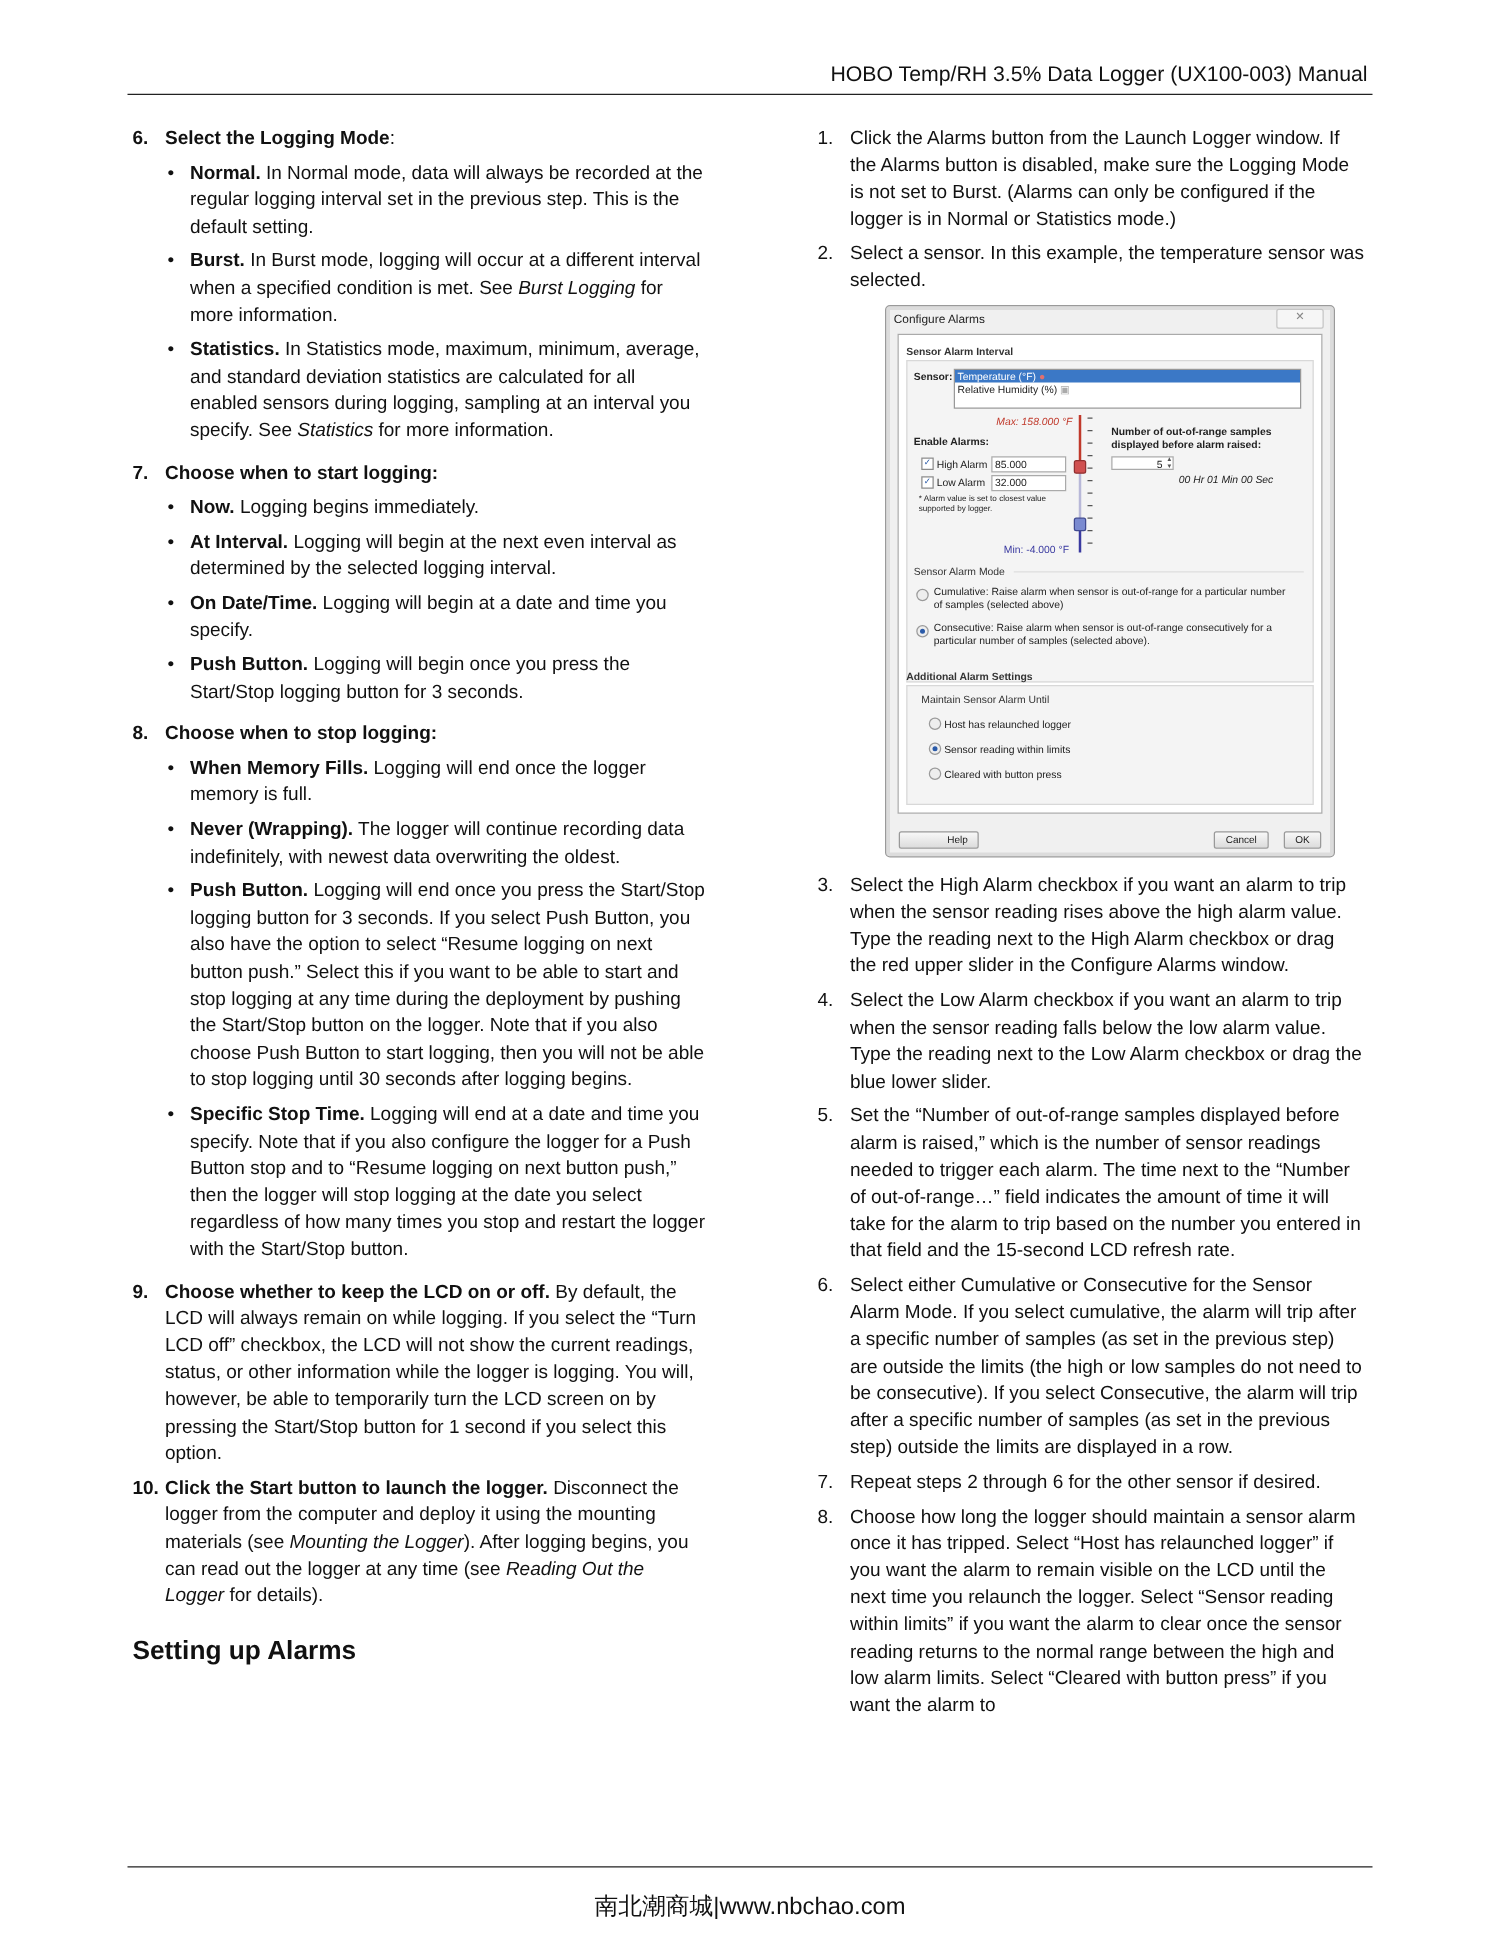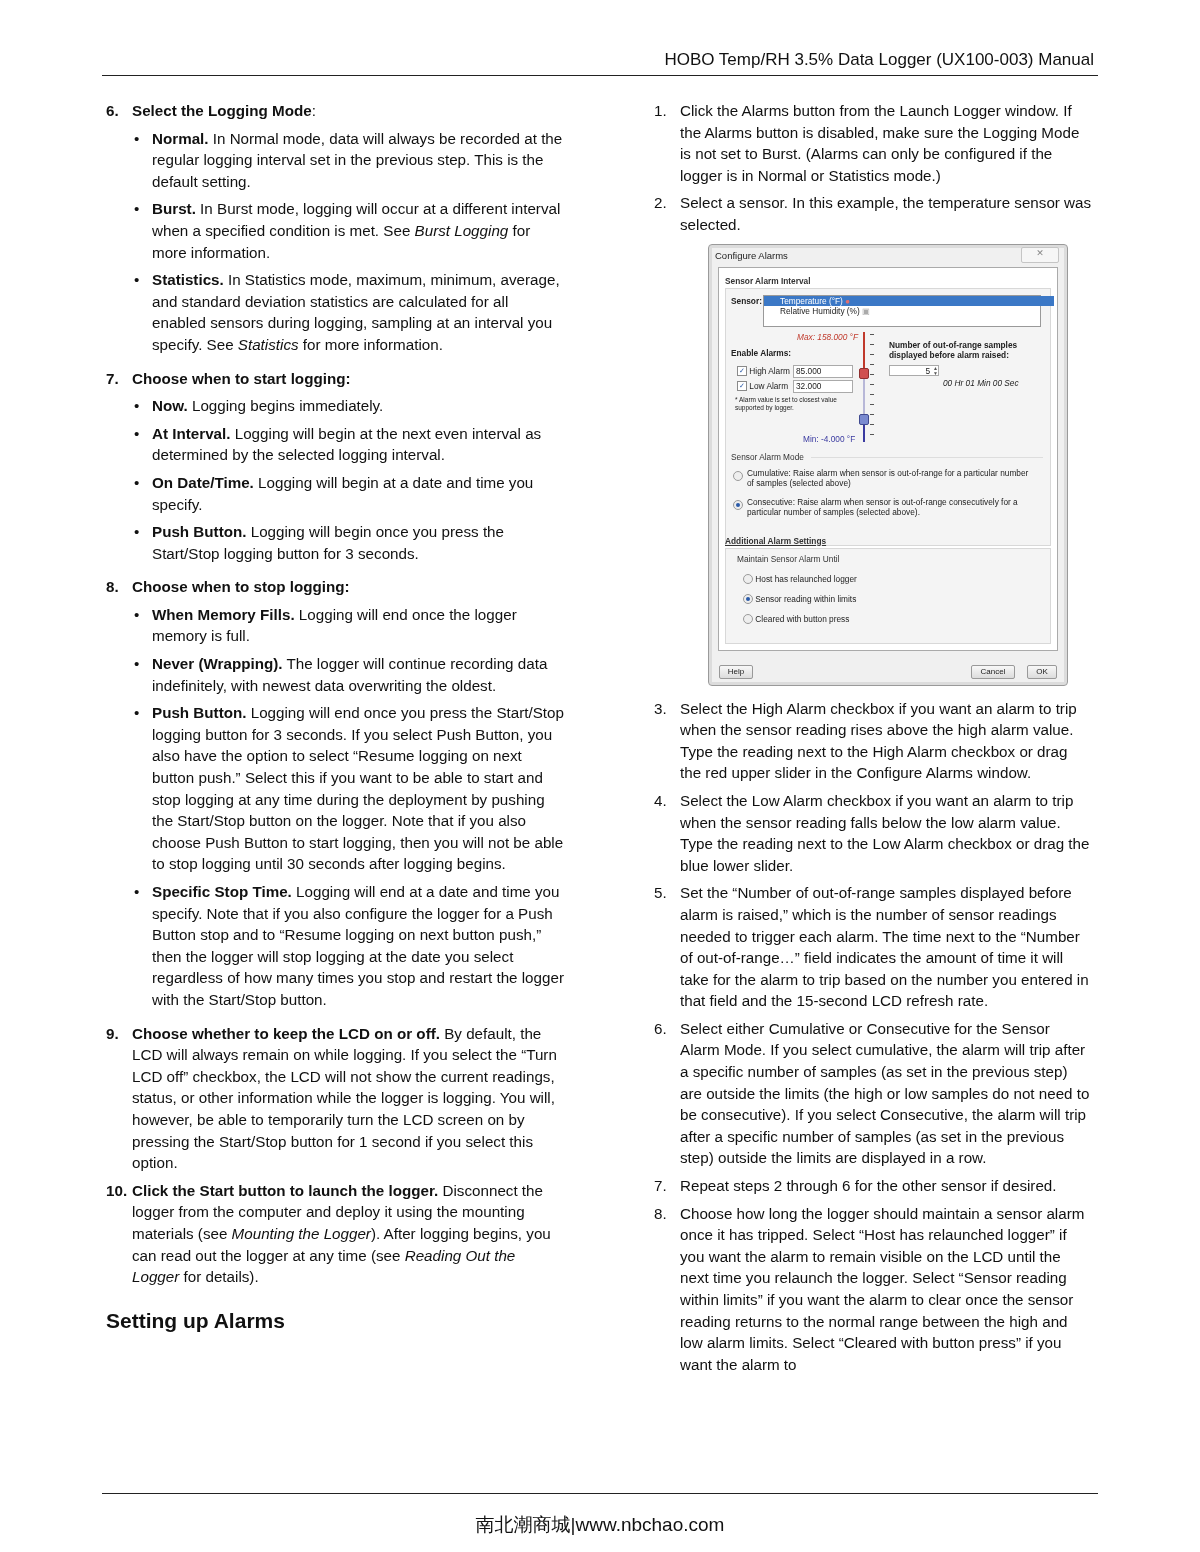--- a/index.html
+++ b/index.html
@@ -23,21 +23,21 @@
   .footer { position: absolute; left: 0; width: 1200px; top: 1512px; text-align: center; font-size: 19px; }
 
   
   .dialog { position: relative; width: 358px; height: 440px; margin: 8px 18px 12px 54px; border: 1px solid #9a9a9a; border-radius: 4px; background: #f0f0f0; font-size: 8.3px; line-height: 10px; color: #222; box-shadow: 0 0 0 3px #dcdcdc inset; }
   .dlg-title { position: absolute; left: 6px; top: 6px; font-size: 9.5px; }
   .dlg-close { position: absolute; right: 8px; top: 2px; width: 36px; height: 14px; border: 1px solid #c5c5c5; border-radius: 2px; text-align: center; font-size: 9px; color: #888; background: #f6f6f6; }
   .dlg-inner { position: absolute; left: 9px; top: 22px; width: 338px; height: 382px; background: #fff; border: 1px solid #aaa; }
   .grp-title { position: absolute; font-weight: bold; color: #333; }
   .grp-box { position: absolute; border: 1px solid #d8d8d8; background: #f4f4f4; }
   .sensor-list { position: absolute; left: 44px; top: 27px; width: 276px; height: 30px; background: #fff; border: 1px solid #999; }
-  .sensor-item { height: 10px; padding-left: 16px; }
+  .sensor-item { height: 10px; padding-left: 2px; }
   .sensor-item.sel { background: #3b78c6; color: #fff; width: 274px; }
   .chk { display: inline-block; width: 8px; height: 8px; border: 1px solid #8a8a8a; background: #fff; font-size: 7px; line-height: 8px; text-align: center; color: #2a5aa8; vertical-align: middle; }
   .tbox { position: absolute; width: 56px; height: 11px; border: 1px solid #aaa; background: #fff; padding-left: 2px; line-height: 11px; }
   .radio { display: inline-block; width: 8px; height: 8px; border-radius: 50%; border: 1px solid #9a9a9a; background: #eee; vertical-align: middle; position: relative; }
   .radio.on::after { content: ""; position: absolute; left: 2px; top: 2px; width: 4px; height: 4px; border-radius: 50%; background: #2a5aa8; }
   .btn { position: absolute; height: 12px; border: 1px solid #999; border-radius: 2px; background: linear-gradient(#f8f8f8, #dcdcdc); text-align: center; line-height: 12px; font-size: 8px; }
   .slider-line { position: absolute; width: 2px; }
   .tick { position: absolute; width: 4px; height: 1px; background: #555; }
 </style>
 </head>
@@ -201,28 +201,28 @@
       <div style="position:absolute; left:92px; top:189px; width:232px; height:1px; background:#ddd;"></div>
       <div style="position:absolute; left:14px; top:200px; width:300px; display:flex;">
         <span class="radio" style="margin-top:3px; margin-right:4px; flex:none;"></span>
         <span>Cumulative: Raise alarm when sensor is out-of-range for a particular number of samples (selected above)</span>
       </div>
       <div style="position:absolute; left:14px; top:229px; width:300px; display:flex;">
         <span class="radio on" style="margin-top:3px; margin-right:4px; flex:none;"></span>
         <span>Consecutive: Raise alarm when sensor is out-of-range consecutively for a particular number of samples (selected above).</span>
       </div>
 
-      <div class="grp-title" style="left:6px; top:268px;text-decoration:underline;">Additional Alarm Settings</div>
+      <div class="grp-title" style="left:6px; top:268px;">Additional Alarm Settings</div>
       <div class="grp-box" style="left:6px; top:280px; width:324px; height:94px;"></div>
       <div style="position:absolute; left:18px; top:286px; color:#333;">Maintain Sensor Alarm Until</div>
       <div style="position:absolute; left:24px; top:306px;"><span class="radio"></span> <span>Host has relaunched logger</span></div>
       <div style="position:absolute; left:24px; top:326px;"><span class="radio on"></span> <span>Sensor reading within limits</span></div>
       <div style="position:absolute; left:24px; top:346px;"><span class="radio"></span> <span>Cleared with button press</span></div>
     </div>
-    <div class="btn" style="left:10px; top:420px; width:32px;">Help</div>
+    <div class="btn" style="left:10px; top:420px; width:32px;padding-left:30px;">Help</div>
     <div class="btn" style="left:262px; top:420px; width:42px;">Cancel</div>
     <div class="btn" style="left:318px; top:420px; width:28px;">OK</div>
   </div>
 
   <div class="step">
       <div class="step-num plain">3.</div>
       <div class="step-body">Select the High Alarm checkbox if you want an alarm to trip when the sensor reading rises above the high alarm value. Type the reading next to the High Alarm checkbox or drag the red upper slider in the Configure Alarms window.</div>
     </div>
   <div class="step">
       <div class="step-num plain">4.</div>

